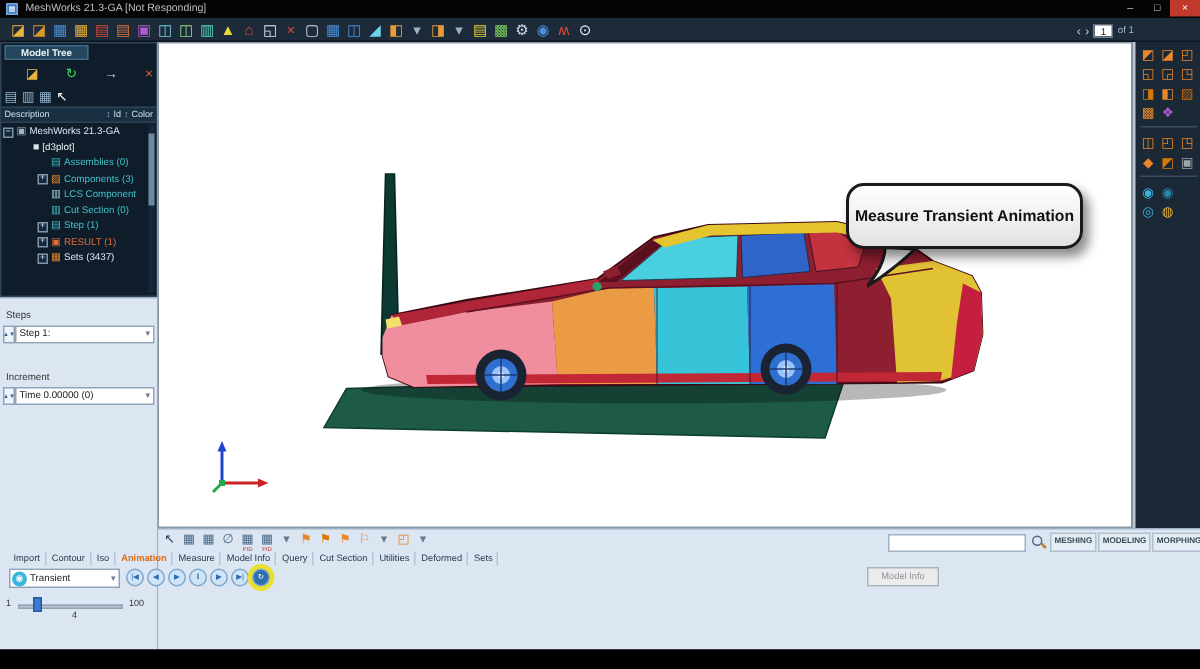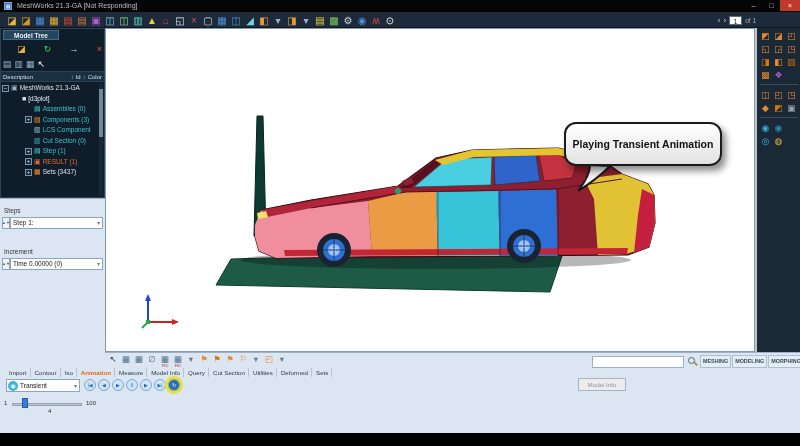--- a/index.html
+++ b/index.html
@@ -372,21 +372,21 @@
         <line x1="42" y1="293" x2="42" y2="270" stroke="#2244cc"></line>
         <polygon points="42,265 39,272 45,272" fill="#2244cc"></polygon>
         <line x1="42" y1="293" x2="68" y2="293" stroke="#cc2222"></line>
         <polygon points="73,293 66,290 66,296" fill="#cc2222"></polygon>
         <line x1="42" y1="293" x2="36" y2="299" stroke="#22aa44"></line>
         <rect x="40" y="291" width="4" height="4" fill="#22aa44"></rect>
       </g>
     </svg>
 
     <div id="callout">
-      <span>Playing Transient Animation</span>
+      <span>Measure Transient Animation</span>
     </div>
     <svg id="callout-tail" width="34" height="30">
       <path d="M12,1 C12,10 7,18 0,27 C13,19 26,8 32,2 Z" fill="#f4f4f4" stroke="#1a1a1a" stroke-width="2"></path>
     </svg>
   </div>
 
   <div id="rightbar">
     <div class="rb-group">
         <span class="rb-icon" style="color: rgb(232, 136, 42);">◩</span>
         <span class="rb-icon" style="color: rgb(232, 136, 42);">◪</span>

